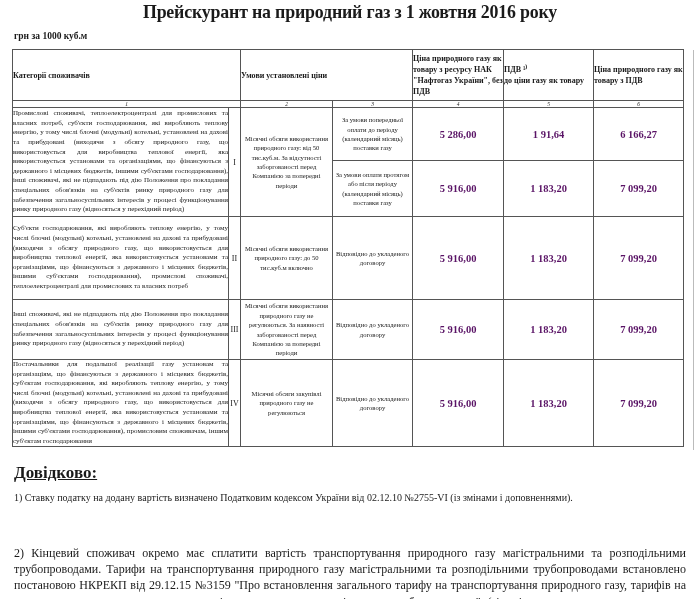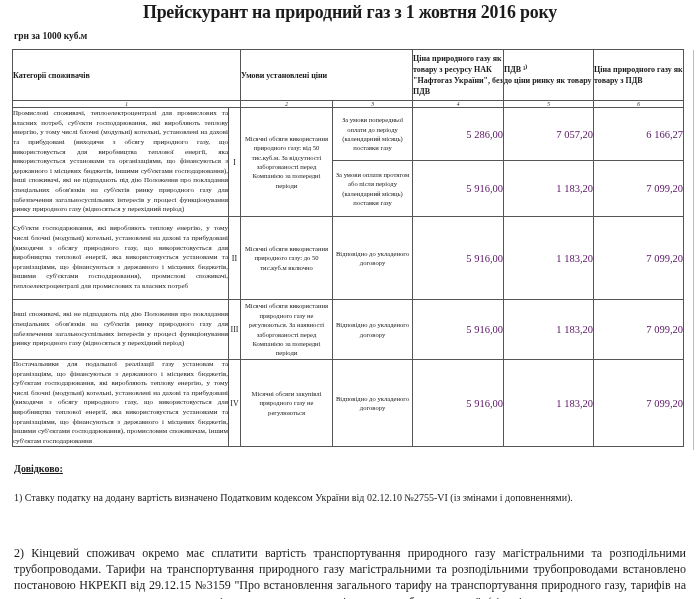--- a/index.html
+++ b/index.html
@@ -8,22 +8,22 @@
   .units { position: absolute; left: 14px; top: 31px; font-size: 9.5px; font-weight: bold; }
   .vline-right { position: absolute; left: 693px; top: 50px; width: 1px; height: 400px; background: #bbb; }
   table.price { position: absolute; left: 12px; top: 49px; border-collapse: collapse; table-layout: fixed; width: 671px; }
   table.price td, table.price th { border: 1px solid #555; padding: 0; vertical-align: middle; }
   th.hd { font-size: 8px; font-weight: bold; text-align: left; height: 50px; line-height: 11px; padding: 0 4px; }
   td.num { font-size: 5.5px; font-style: italic; text-align: center; height: 6px; line-height: 6px; }
   td.cat { font-size: 7px; line-height: 9.6px; text-align: justify; padding: 2px 4px 2px 3px; margin-top: 48px; }
   td.roman { font-size: 8px; text-align: center; }
   td.cond { font-size: 6.6px; line-height: 9.4px; text-align: center; padding: 0 6px; }
   td.pay { font-size: 6.6px; line-height: 9.4px; text-align: center; padding: 0 6px; }
-  td.price-cell { font-size: 10.5px; font-weight: normal; text-align: right; color: #5a1466; }
-  .notes-title { position: absolute; left: 14px; top: 463px; font-size: 10px; font-weight: bold; text-decoration: underline; }
+  td.price-cell { font-size: 10.5px; font-weight: bold; text-align: center; color: #5a1466; }
+  .notes-title { position: absolute; left: 14px; top: 463px; font-size: 17px; font-weight: bold; text-decoration: underline; }
   .note1 { position: absolute; left: 14px; top: 490px; width: 672px; font-size: 10px; line-height: 16px; }
   .note2 { position: absolute; left: 14px; top: 545px; width: 672px; font-size: 12px; line-height: 16.2px; text-align: justify; }
 </style>
 </head>
 <body>
 
 <div class="title">Прейскурант на природний газ з 1 жовтня 2016 року</div>
 <div class="units">грн за 1000 куб.м</div>
 <div class="vline-right"></div>
 
@@ -37,40 +37,40 @@
     <col style="width:90px">
     <col style="width:90px">
   </colgroup>
   <tbody>
       <tr>
     <th class="hd" colspan="2">Категорії споживачів</th>
     <th class="hd" colspan="2">Умови установлені ціни</th>
     <th class="hd">Ціна природного газу як товару з ресурсу НАК "Нафтогаз України", без ПДВ</th>
     <th class="hd">
       <div>ПДВ ¹⁾</div>
-      <div>до ціни ринку як товару</div>
+      <div>до ціни газу як товару</div>
     </th>
     <th class="hd">Ціна природного газу як товару з ПДВ</th>
   </tr>
   <tr>
     <td class="num" colspan="2">1</td>
     <td class="num">2</td>
     <td class="num">3</td>
     <td class="num">4</td>
     <td class="num">5</td>
     <td class="num">6</td>
   </tr>
 
   <tr style="height:53px">
     <td class="cat" rowspan="2">Промислові споживачі, теплоелектроцентралі для промислових та власних потреб, суб'єкти господарювання, які виробляють теплову енергію, у тому числі блочні (модульні) котельні, установлені на дахові та прибудовані (виходячи з обсягу природного газу, що використовується для виробництва теплової енергії, яка використовується установами та організаціями, що фінансуються з державного і місцевих бюджетів, іншими суб'єктами господарювання), інші споживачі, які не підпадають під дію Положення про покладання спеціальних обов'язків на суб'єктів ринку природного газу для забезпечення загальносуспільних інтересів у процесі функціонування ринку природного газу (відносяться у перехідний період)</td>
     <td class="roman" rowspan="2">I</td>
     <td class="cond" rowspan="2">Місячні обсяги використання природного газу: від 50 тис.куб.м. За відсутності заборгованості перед Компанією за попередні періоди</td>
     <td class="pay">За умови попередньої оплати до періоду (календарний місяць) поставки газу</td>
     <td class="price-cell">5 286,00</td>
-    <td class="price-cell">7 057,20</td>
+    <td class="price-cell">1 91,64</td>
     <td class="price-cell">6 166,27</td>
   </tr>
   <tr style="height:56px">
     <td class="pay">За умови оплати протягом або після періоду (календарний місяць) поставки газу</td>
     <td class="price-cell">5 916,00</td>
     <td class="price-cell">1 183,20</td>
     <td class="price-cell">7 099,20</td>
   </tr>
 
   <tr style="height:83px">

